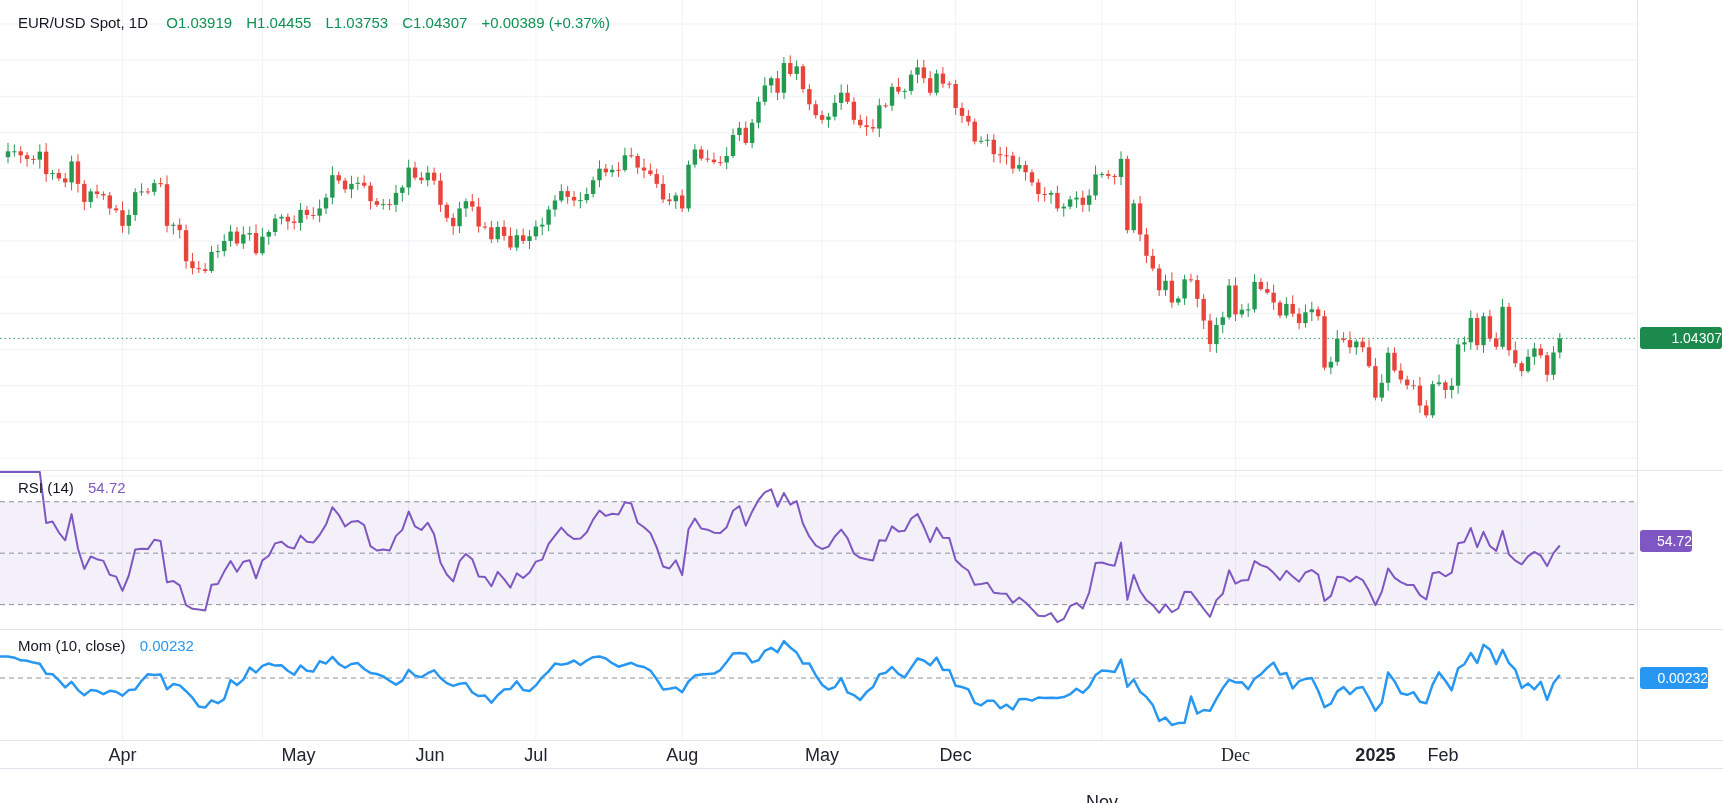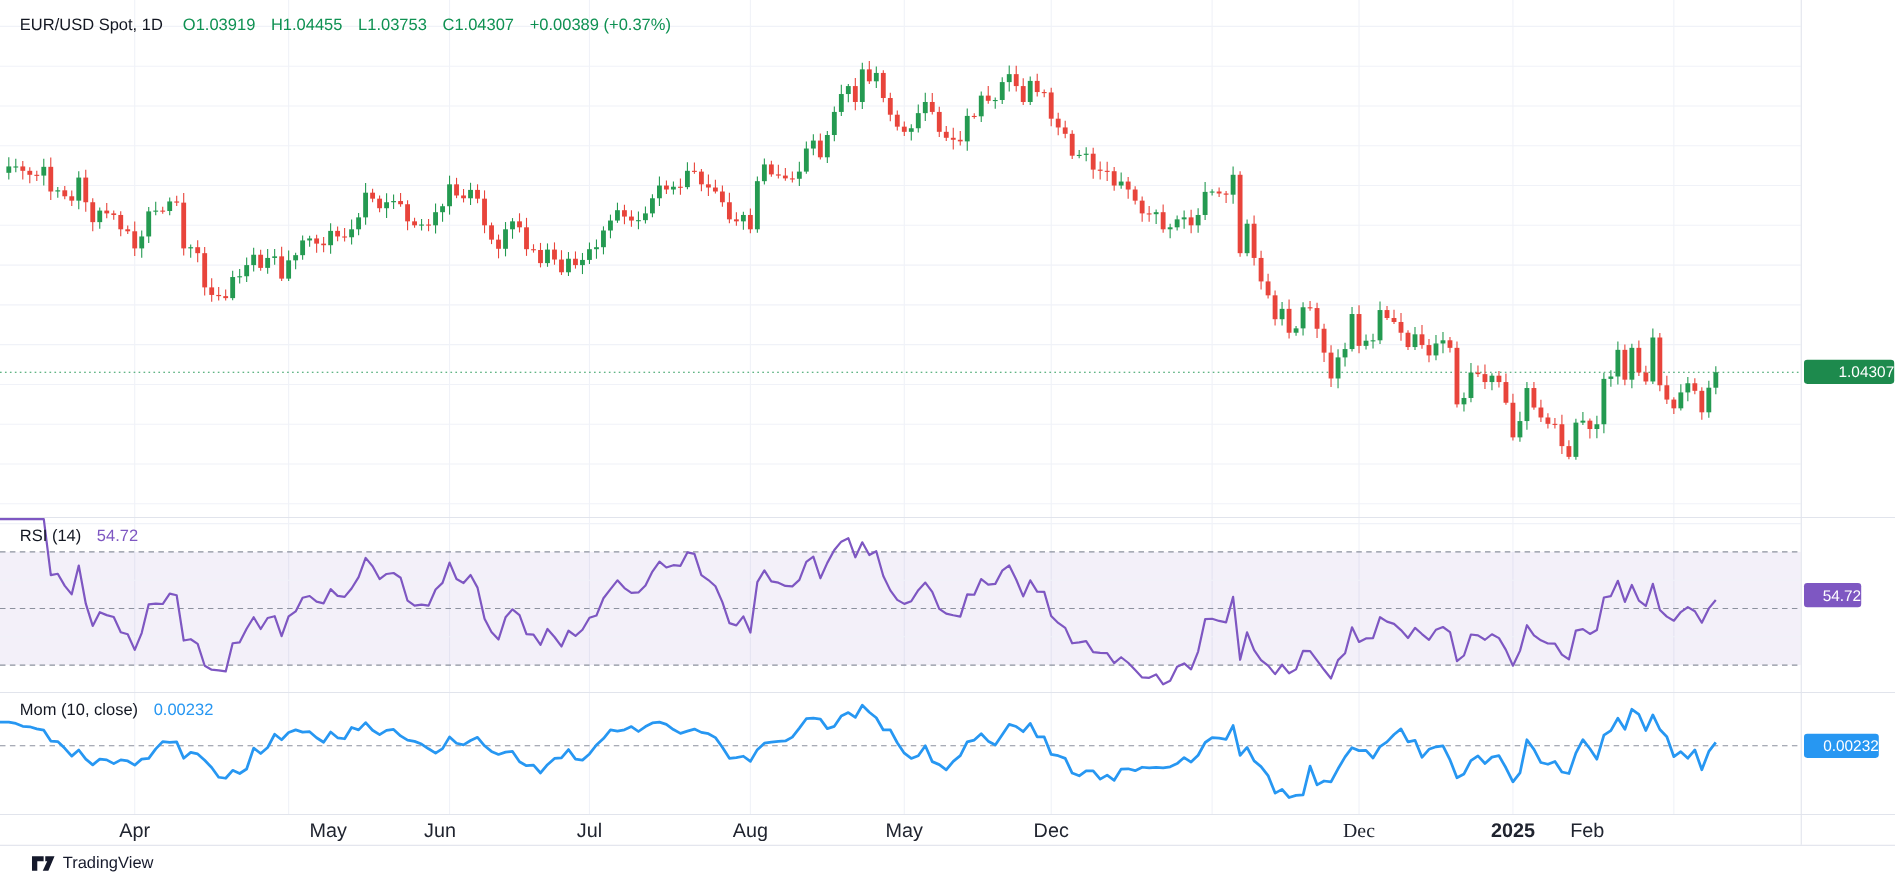--- a/index.html
+++ b/index.html
@@ -596,36 +596,24 @@
 
   <div class="scale-col" id="scale-col"></div>
 
   <div class="badge" id="price-badge" style="left: 1640px; width: 82px; background: rgb(29, 138, 77); top: 327.4px;">1.04307</div>
   <div class="badge" id="rsi-badge" style="left: 1640px; width: 52px; background: rgb(126, 87, 194); top: 530.033px;">54.72</div>
   <div class="badge" id="mom-badge" style="left: 1640px; width: 68px; background: rgb(39, 151, 242); top: 667px;">0.00232</div>
 
   <div id="time-axis">
       <div class="month-label" style="left: 122.48px;">Apr</div>
       <div class="month-label" style="left: 262.4px; margin-left: 36px;">May</div>
-      <div class="month-label" style="left: 400px;">Jun</div>
+      <div class="month-label" style="left: 430px;">Jun</div>
       <div class="month-label" style="left: 535.88px;">Jul</div>
       <div class="month-label" style="left: 682.16px;">Aug</div>
       <div class="month-label" style="left: 822.08px;">May</div>
       <div class="month-label" style="left: 955.64px;">Dec</div>
       <div class="month-label" style="left: 1101.92px; margin-top: 47px;">Nov</div>
       <div class="month-label" style="left: 1235.48px; font-family: Liberation Serif, serif;">Dec</div>
       <div class="month-label bold" style="left: 1375.4px;">2025</div>
       <div class="month-label" style="left: 1443px; text-align: right;">Feb</div>
     </div>
 
-  <div class="footer">
-    <div class="brand">
-      <svg width="21" height="16" viewBox="0 0 24 17">
-        <g fill="#15192b">
-          <path d="M0 1 h12.2 v5.1 h-6.6 v9.9 h-5.6 z"></path>
-          <path d="M13.9 1 h9.6 l-6.4 15 h-5.8 l4.6-9.9 h-2 z"></path>
-          <circle cx="15.9" cy="3.4" r="0"></circle>
-        </g>
-      </svg>
-      <span>TradingView</span>
-    </div>
-  </div>
 </div>
 
 </body></html>

